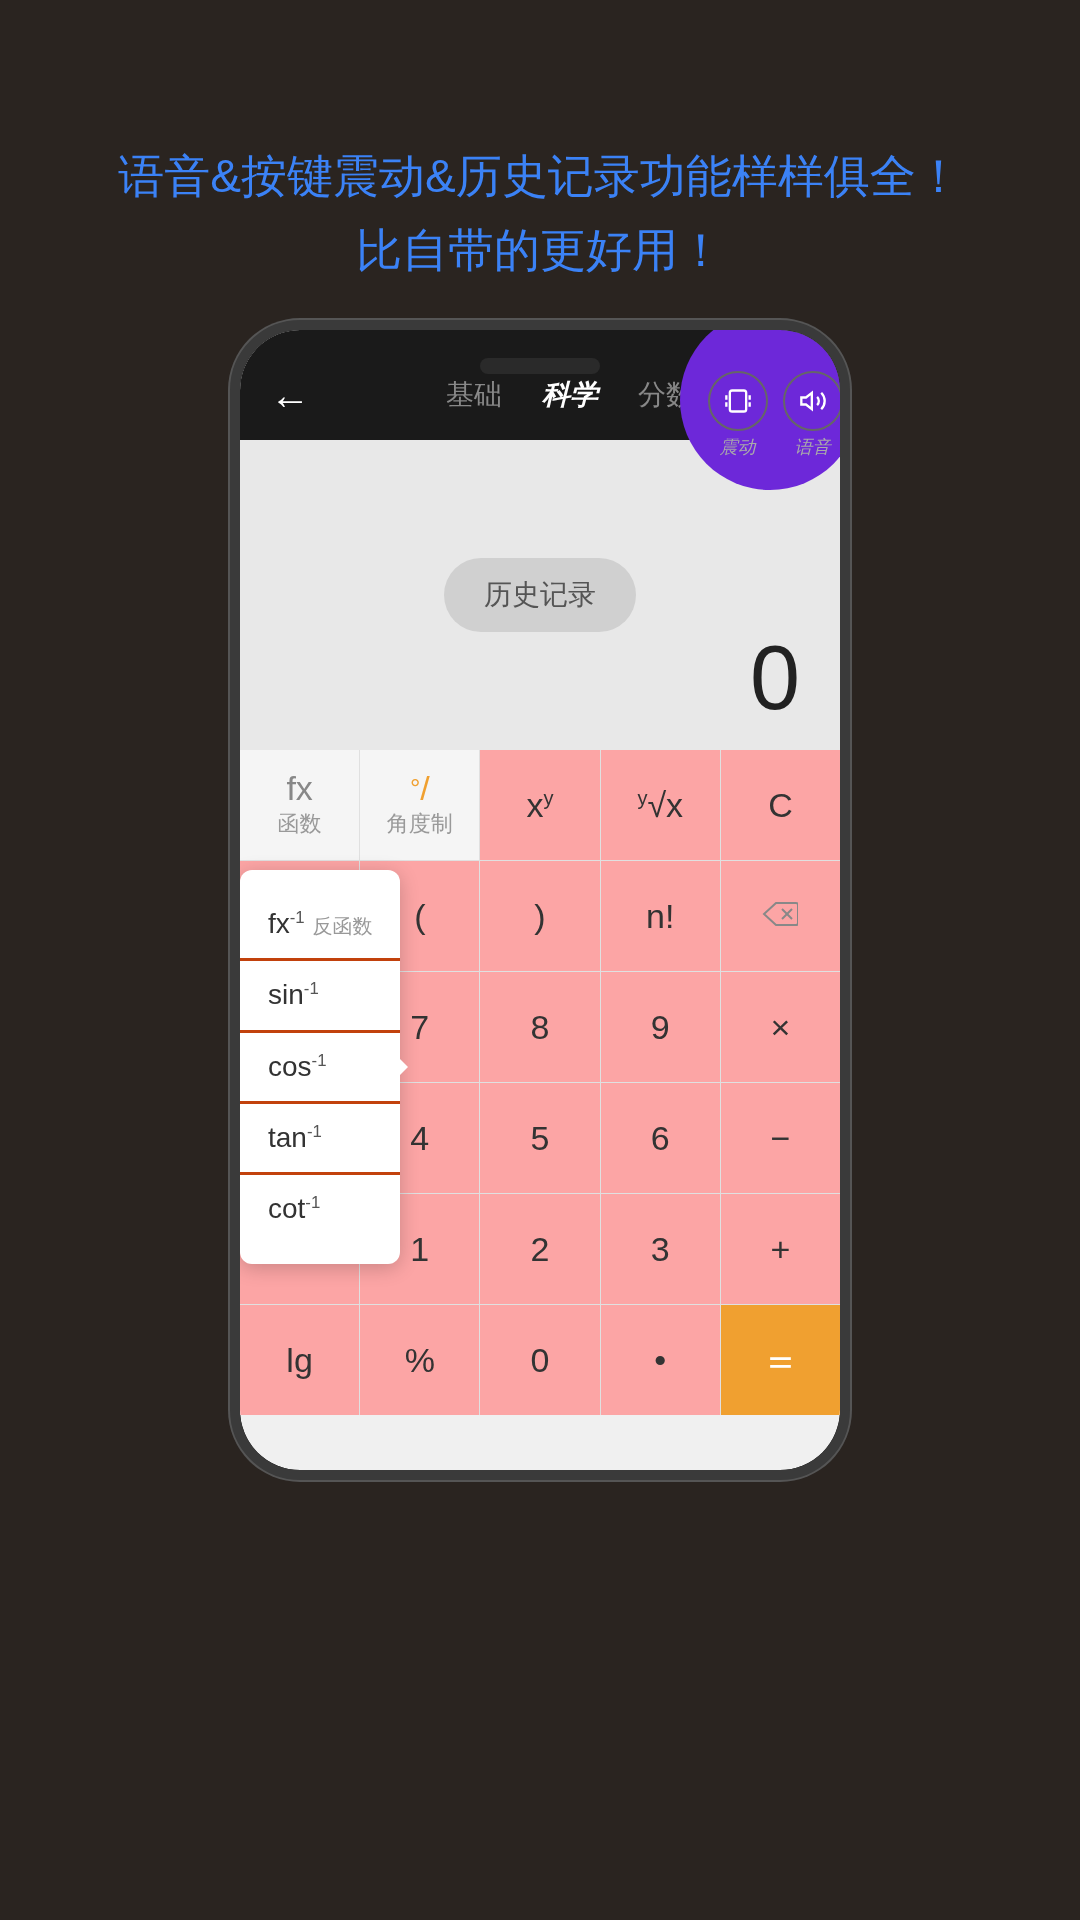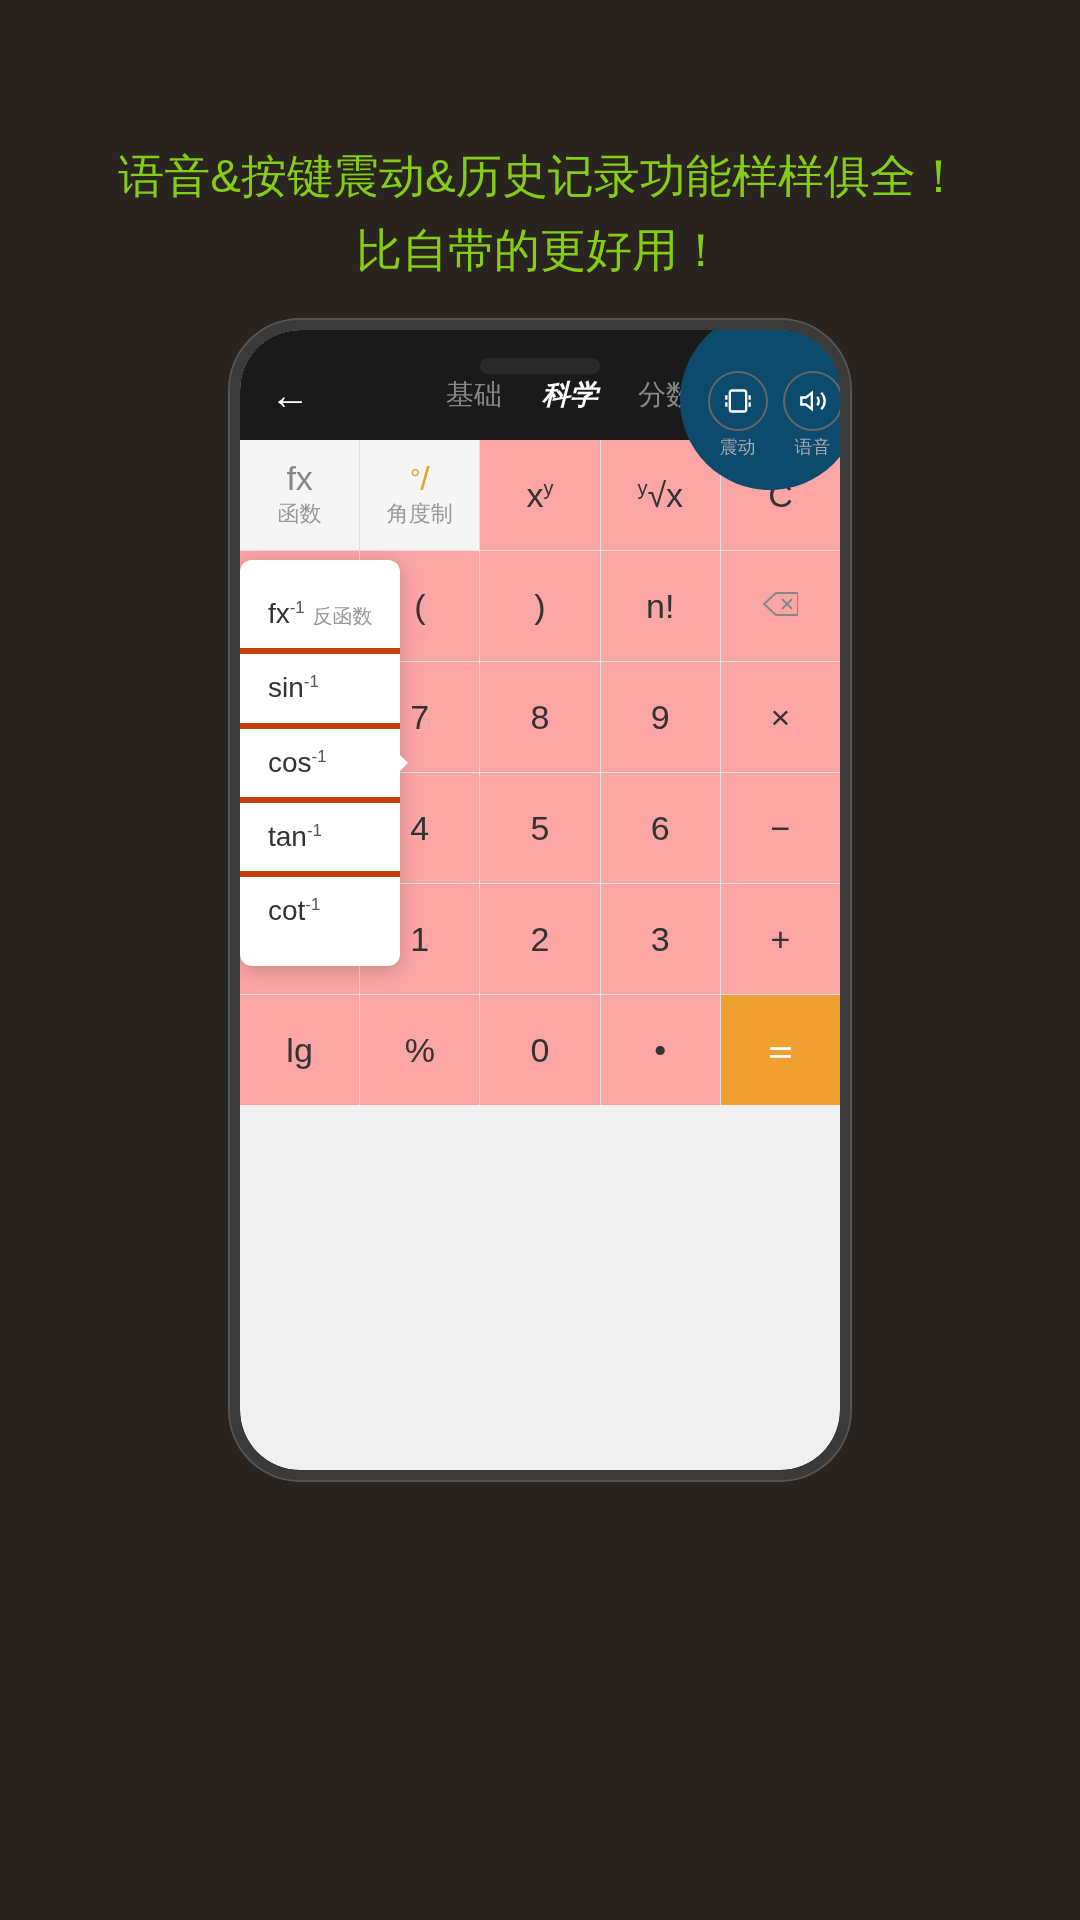--- a/index.html
+++ b/index.html
@@ -12,21 +12,21 @@
       position: relative;
     }
 
     
     .promo-text {
       position: absolute;
       top: 140px;
       left: 0;
       right: 0;
       text-align: center;
-      color: #84cc16;
+      color: #3b82f6;
       font-size: 46px;
       line-height: 1.6;
       padding: 0 60px;
     }
 
     
     .phone-frame {
       position: absolute;
       top: 320px;
       left: 50%;
@@ -100,29 +100,30 @@
       font-style: italic;
     }
 
     
     .nav-icons {
       position: absolute;
       top: -20px;
       right: -20px;
       width: 180px;
       height: 180px;
-      background: #0c4a6e;
+      background: #6d28d9;
       border-radius: 50%;
       display: flex;
       align-items: center;
       justify-content: center;
       gap: 15px;
       padding-top: 30px;
       padding-left: 10px;
       z-index: 20;
+      font-style: italic;
     }
 
     .nav-icon-btn {
       display: flex;
       flex-direction: column;
       align-items: center;
       gap: 4px;
     }
 
     .icon-circle {
@@ -246,21 +247,21 @@
       top: 50%;
       transform: translateY(-50%);
       border: 8px solid transparent;
       border-left-color: white;
     }
 
     .popup-item {
       padding: 18px 28px;
       font-size: 28px;
       color: #333;
-      border-bottom: 6px solid #c2410c;
+      border-bottom: 3px solid #c2410c;
       cursor: pointer;
       white-space: nowrap;
     }
 
     .popup-item:last-child {
       border-bottom: none;
     }
 
     .popup-item sup {
       color: #555;
@@ -319,20 +320,24 @@
               <polygon points="11 5 6 9 2 9 2 15 6 15 11 19 11 5"></polygon>
               <path d="M15.54 8.46a5 5 0 0 1 0 7.07"></path>
               <path d="M19.07 4.93a10 10 0 0 1 0 14.14"></path>
             </svg>
           </div>
           <span class="icon-label">语音</span>
         </div>
       </div>
     </div>
 
+    <div class="display-area">
+      <div class="history-btn">历史记录</div>
+      <div class="display-number">0</div>
+    </div>
 
     <div class="keyboard" style="position:relative;">
 
       <div class="side-popup" style="top: 120px; transform: translateY(0);">
         <div class="popup-item">fx<sup>-1</sup> <span style="font-size:20px; color:#999;">反函数</span></div>
         <div class="popup-item">sin<sup>-1</sup></div>
         <div class="popup-item">cos<sup>-1</sup></div>
         <div class="popup-item">tan<sup>-1</sup></div>
         <div class="popup-item">cot<sup>-1</sup></div>
       </div>

